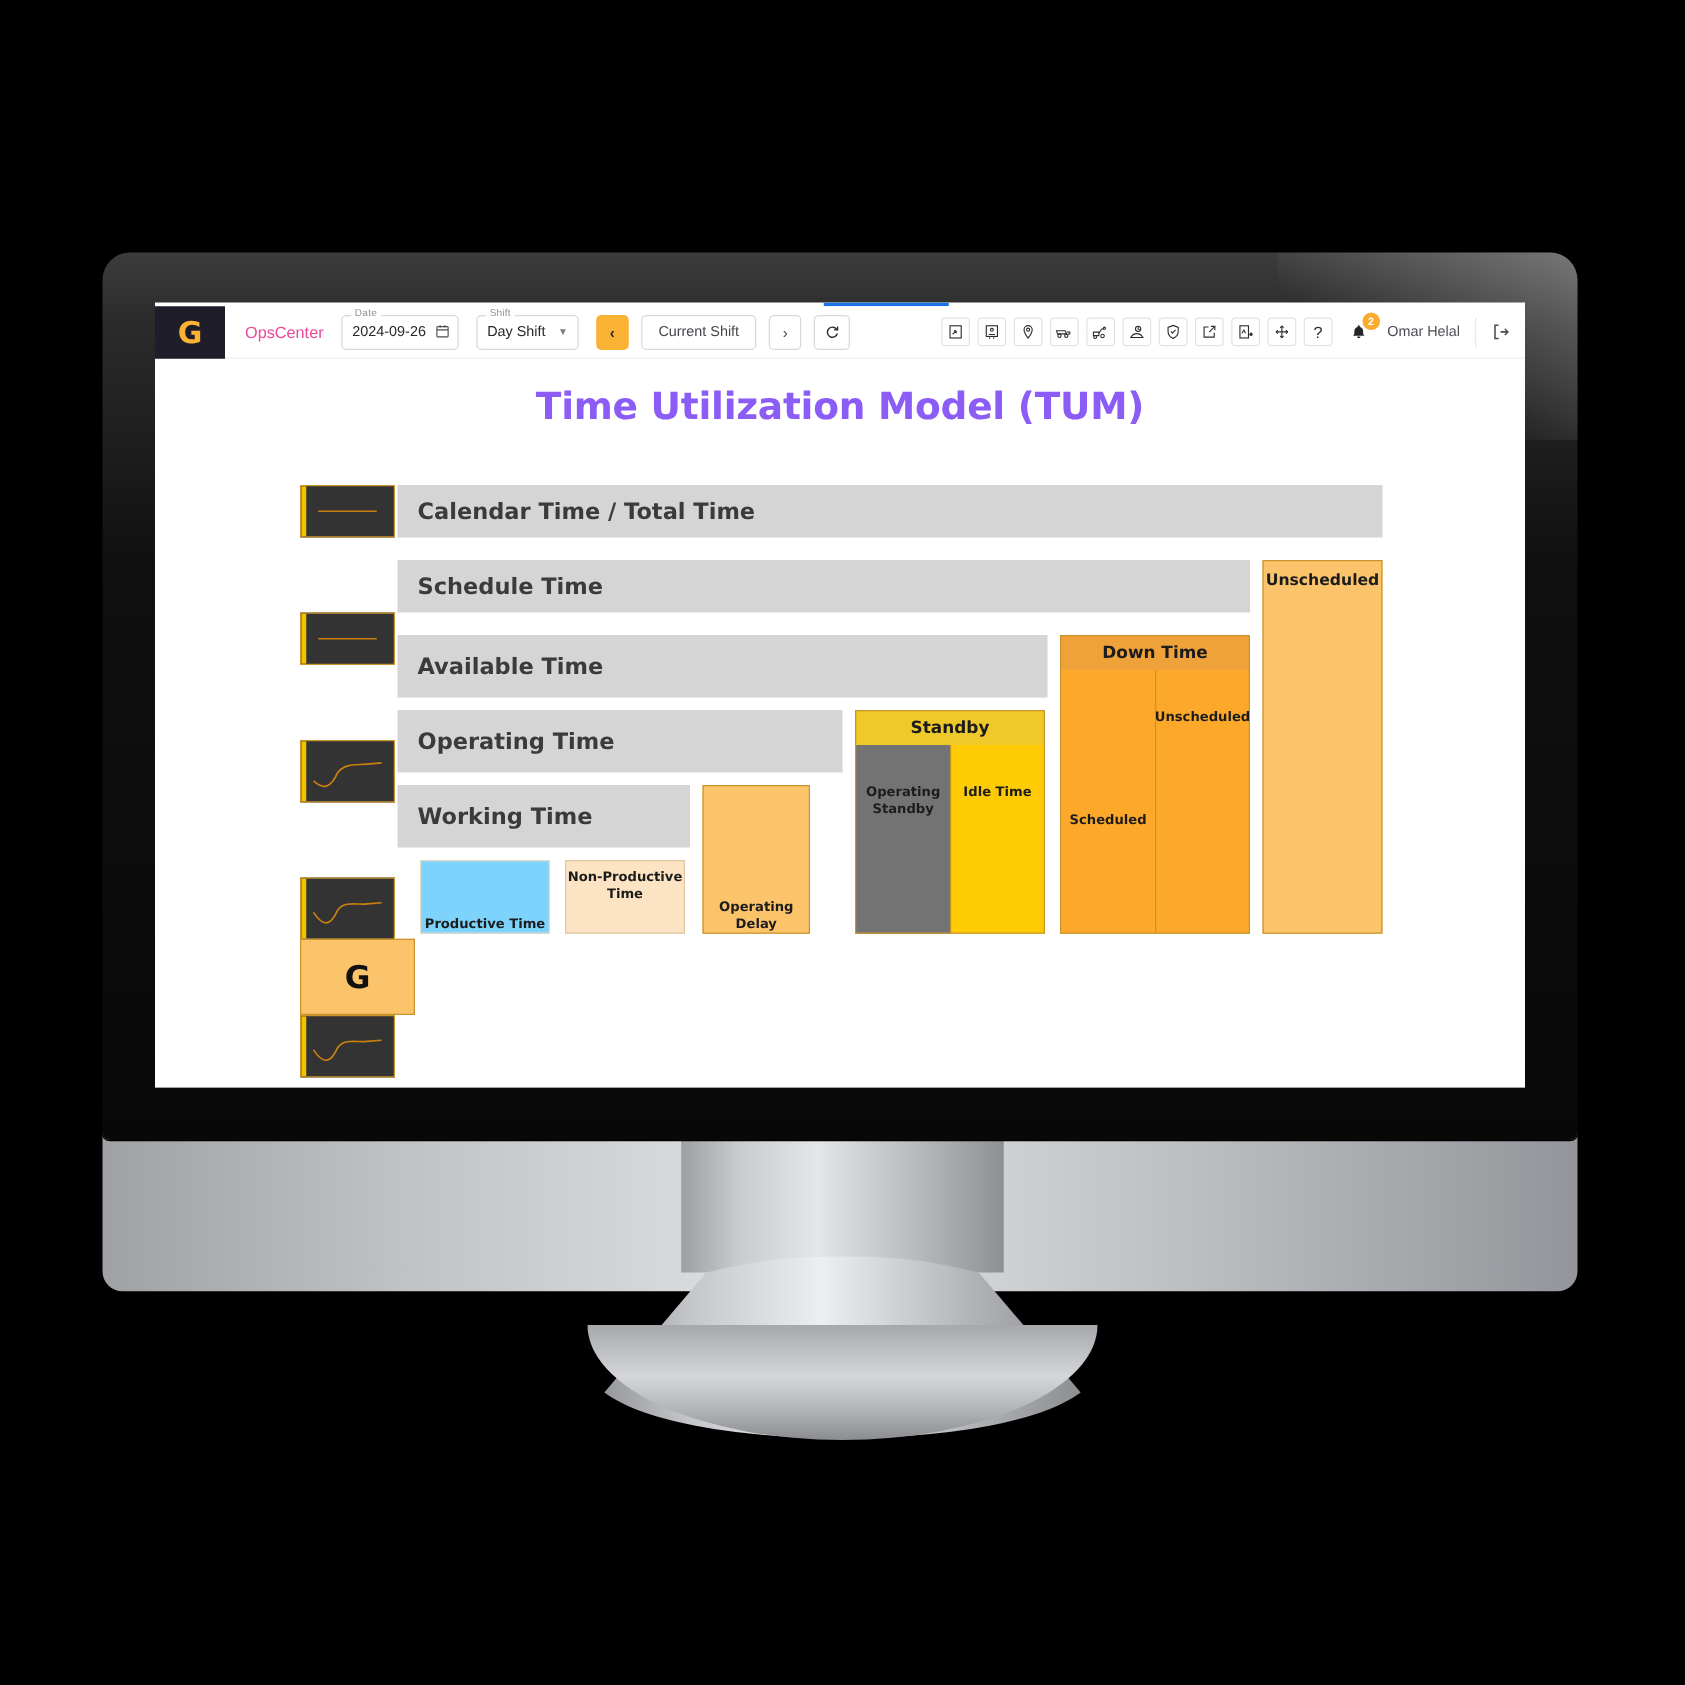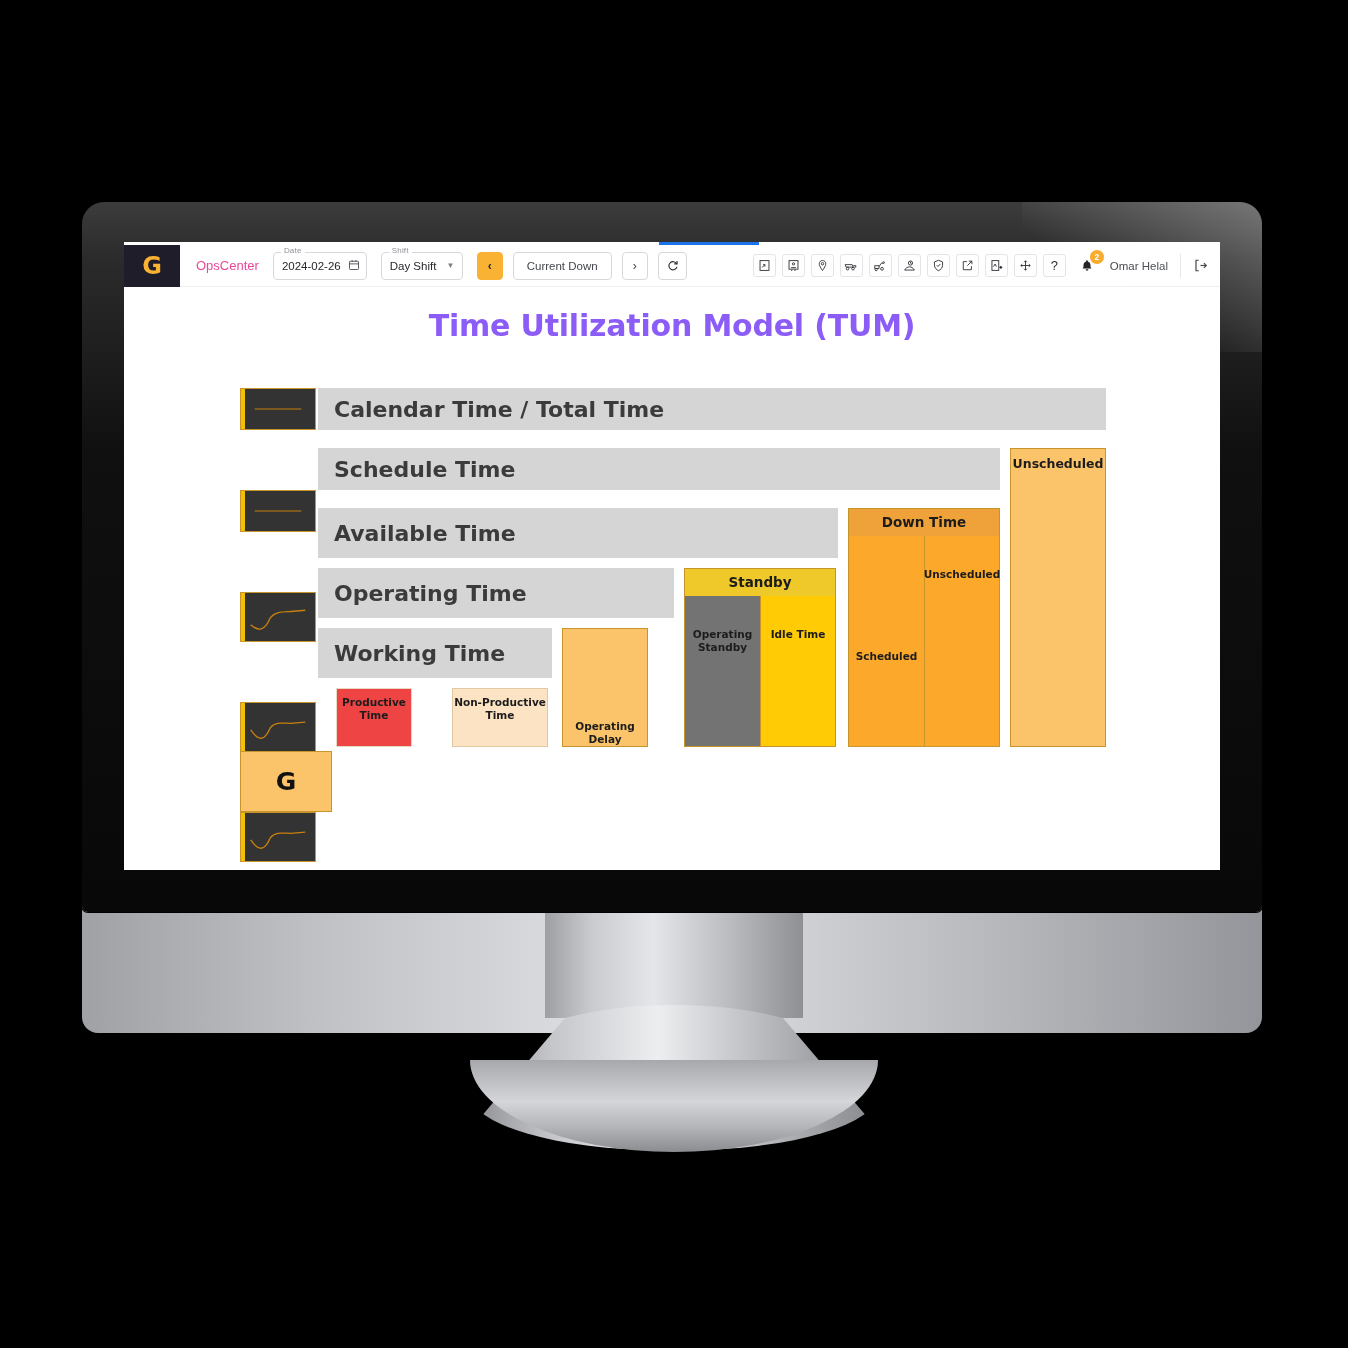--- a/index.html
+++ b/index.html
@@ -161,21 +161,21 @@
     position:relative;
     overflow:hidden;
   }
   .spark svg{ position:absolute; left:0; top:0; width:100%; height:100%; }
 
   .bar{
     position:absolute;
     display:flex; align-items:center;
   }
   .bar-label{
-    font-size:22px; font-weight:bold; color:#3b3b3b;
+    font-size:18px; font-weight:bold; color:#3b3b3b;
     padding-left:16px; white-space:nowrap;
     font-family:"DejaVu Sans", sans-serif;
   }
   .grey{ background:#d5d5d5; }
 
   .accentbar{ position:absolute; width:4px; background:#F2C200; left:0; top:0; bottom:0; }
 
   .cell{
     position:absolute;
     display:flex; align-items:flex-start; justify-content:center;
@@ -211,37 +211,37 @@
     <div id="topbar">
 
       <div class="logo-box">
         <span class="logo-g">G</span>
       </div>
 
       <div class="app-name">OpsCenter</div>
 
       <div class="field">
         <span class="lab">Date</span>
-        <span class="val">2024-02-26</span>
+        <span class="val">2024-09-26</span>
         <span class="ico">
           <svg width="12" height="12" viewBox="0 0 16 16" fill="none" stroke="#4a4d52" stroke-width="1.2">
             <rect x="2" y="3" width="12" height="11" rx="1"></rect>
             <path d="M2 6.5h12M5.5 1.6v2.4M10.5 1.6v2.4"></path>
           </svg>
         </span>
       </div>
 
       <div class="field">
         <span class="lab">Shift</span>
         <span class="val">Day Shift</span>
         <span class="caret">▼</span>
       </div>
 
       <div class="nav-btn accent">‹</div>
-      <div class="nav-btn wide">Current Down</div>
+      <div class="nav-btn wide">Current Shift</div>
       <div class="nav-btn">›</div>
       <div class="nav-btn">
         <svg width="13" height="13" viewBox="0 0 16 16" fill="none" stroke="#2b2d31" stroke-width="1.4">
           <path d="M13 6A5 5 0 1 0 13.4 9.6"></path>
             <path d="M13.6 2.6V6H10.2"></path>
         </svg>
       </div>
 
       <div class="spacer"></div>
 
@@ -412,21 +412,21 @@
             <path d="M10 28 C18 40, 24 40, 30 26 C36 18, 46 22, 54 21 L66 20" stroke="#C8800F" stroke-width="1.4" fill="none"></path>
           </svg>
         </div>
         <div class="bar grey" style="left:78px; top:240px; width:234px; height:50px;">
           <span class="bar-label">Working Time</span>
         </div>
         <div class="cell" style="left:322px; top:240px; width:86px; height:119px; background:#FBC46A; border:1px solid #C8952C;align-items:flex-end;">
           <span class="txt" style="padding-top:14px;">Operating Delay</span>
         </div>
 
-        <div class="cell" style="left:96px; top:300px; width:76px; height:59px; background:#ef4444; border:1px solid #E8D9C4;">
+        <div class="cell" style="left:96px; top:300px; width:104px; height:59px; background:#7dd3fc; border:1px solid #E8D9C4;align-items:flex-end;">
           <span class="txt">Productive Time</span>
         </div>
         <div class="cell" style="left:196px; top:300px; width:96px; height:59px; background:#FBE3C3; border:1px solid #E0C8A2;margin-left:16px;">
           <span class="txt">Non-Productive Time</span>
         </div>
 
         <div class="logo-cell" style="left:0; top:363px; width:92px; height:61px;">
           <span>G</span>
         </div>
 

